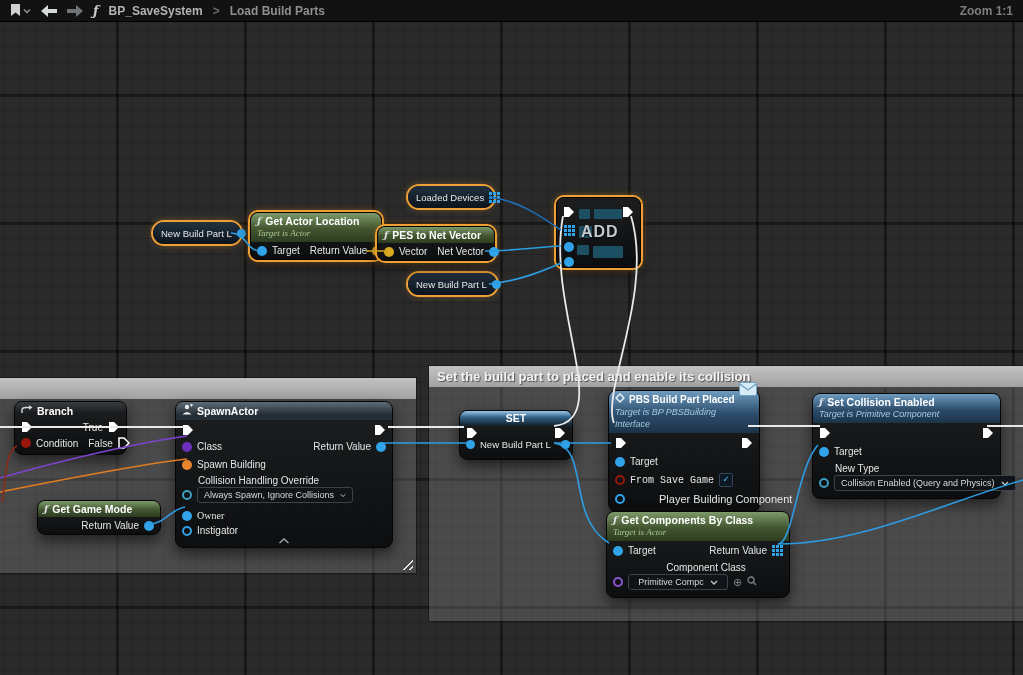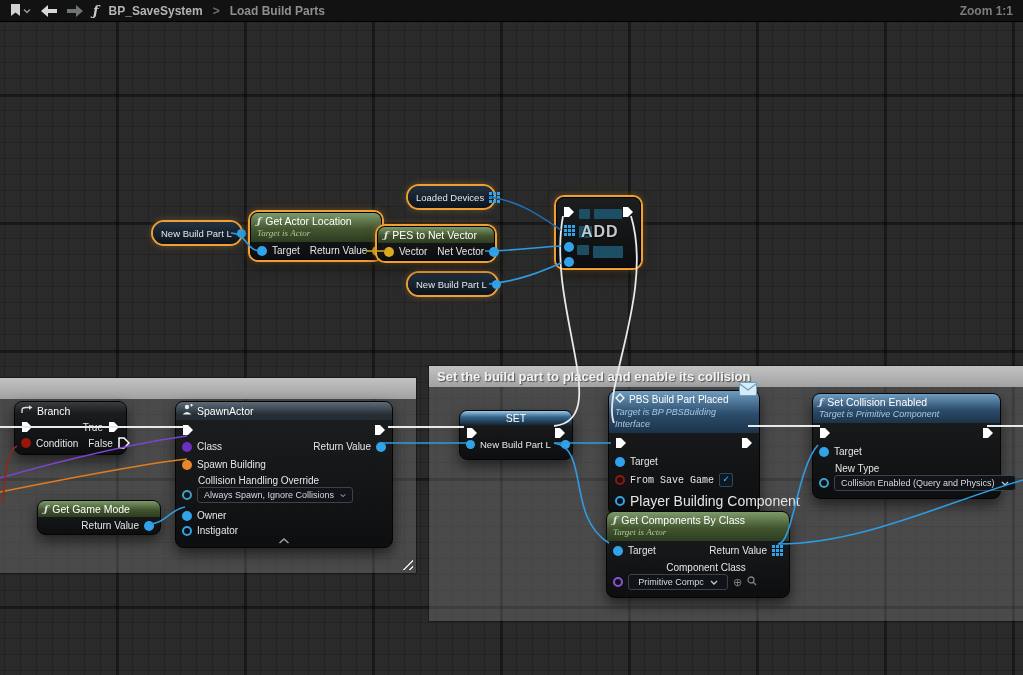--- a/index.html
+++ b/index.html
@@ -40,21 +40,21 @@
   .rhandle{position:absolute;right:3px;bottom:3px;width:15px;height:15px;
     background:repeating-linear-gradient(135deg,#e3e3e3 0 1.5px,transparent 1.5px 4.5px);
     clip-path:polygon(100% 0,100% 100%,0 100%);}
 
   
   .node{position:absolute;border-radius:8px;border:1px solid #050505;
     background:linear-gradient(180deg,rgba(27,29,31,0.97),rgba(11,12,13,0.97));
     box-shadow:0 6px 14px rgba(0,0,0,0.55);color:#dfe1e2;font-size:10px;z-index:5;}
   .selected{box-shadow:0 0 0 2px #ef9f33,0 0 9px rgba(239,159,51,0.55),0 6px 14px rgba(0,0,0,0.55);}
   .hdr{border-radius:7px 7px 0 0;padding:2px 6px 3px 6px;line-height:12px;}
-  .hdr .t{font-weight:normal;font-size:10.5px;color:#fff;}
+  .hdr .t{font-weight:bold;font-size:10.5px;color:#fff;}
   .hdr .sub{display:block;font-style:italic;font-size:9px;margin-top:0px;}
   .hdr.green{background:linear-gradient(180deg,#7d9a6a,#42552f 55%,#2d3c21);}
   .hdr.green .sub{color:#a9c795;font-family:Liberation Serif, serif;}
   .hdr.blue{background:linear-gradient(180deg,#6e9cc0,#2c4c6b 55%,#1c3349);}
   .hdr.blue .sub{color:#a3c8e2;}
   .hdr.slate{background:linear-gradient(180deg,#5d6b77,#262e35 70%);}
   .hdr.plain{background:linear-gradient(180deg,#3a3d40,#191b1d 70%);}
   .hdrline{display:flex;align-items:center;gap:4px;}
   .row{display:flex;align-items:center;gap:5px;padding:3px 6px;}
   .row .grow{flex:1;}
@@ -313,21 +313,21 @@
   </div>
   <div class="row" style="padding-top:1px;">
     <span class="pin p-teal-h"></span>
     <span class="dd" style="width:142px;justify-content:space-between;">
       <span>Always Spawn, Ignore Collisions</span>
       <svg width="8" height="5" viewBox="0 0 8 5">
           <path d="M1 1 L4 4 L7 1" stroke="#c7c9ca" stroke-width="1.3" fill="none"></path>
         </svg>
     </span>
   </div>
-  <div class="row" style="padding-top:4px;">
+  <div class="row" style="padding-top:4px;font-family:Liberation Serif, serif;">
     <span class="pin p-blue"></span>
     <span class="lbl">Owner</span>
   </div>
   <div class="row" style="padding-top:1px;">
     <span class="pin p-blue-h"></span>
     <span class="lbl">Instigator</span>
   </div>
   <div style="position:absolute;left:50%;bottom:1px;transform:translateX(-50%);">
     <svg width="11" height="6" viewBox="0 0 11 6">
         <path d="M1 5 L5.5 1 L10 5" stroke="#9aa2a8" stroke-width="1.5" fill="none"></path>
@@ -408,21 +408,21 @@
     <span class="pin p-blue"></span>
     <span class="lbl">Target</span>
   </div>
   <div class="row" style="padding-top:3px;font-family:Liberation Mono, monospace;">
     <span class="pin p-red-h"></span>
     <span class="lbl">From Save Game</span>
     <span class="checkbox">✓</span>
   </div>
   <div class="row" style="padding-top:3px;padding-bottom:6px;">
     <span class="pin p-blue-h"></span>
-    <span class="lbl" style="font-size:14px;">Player Building Component</span>
+    <span class="lbl" style="font-size:11px;margin-left:29px;">Player Building Component</span>
   </div>
 </div>
 
 <div class="node" style="left:812px;top:393px;width:187px;">
   <div class="hdr blue">
     <span class="hdrline">
         <span class="fx">ƒ</span>
       <span class="t">Set Collision Enabled</span>
       </span>
     <span class="sub">Target is Primitive Component</span>

